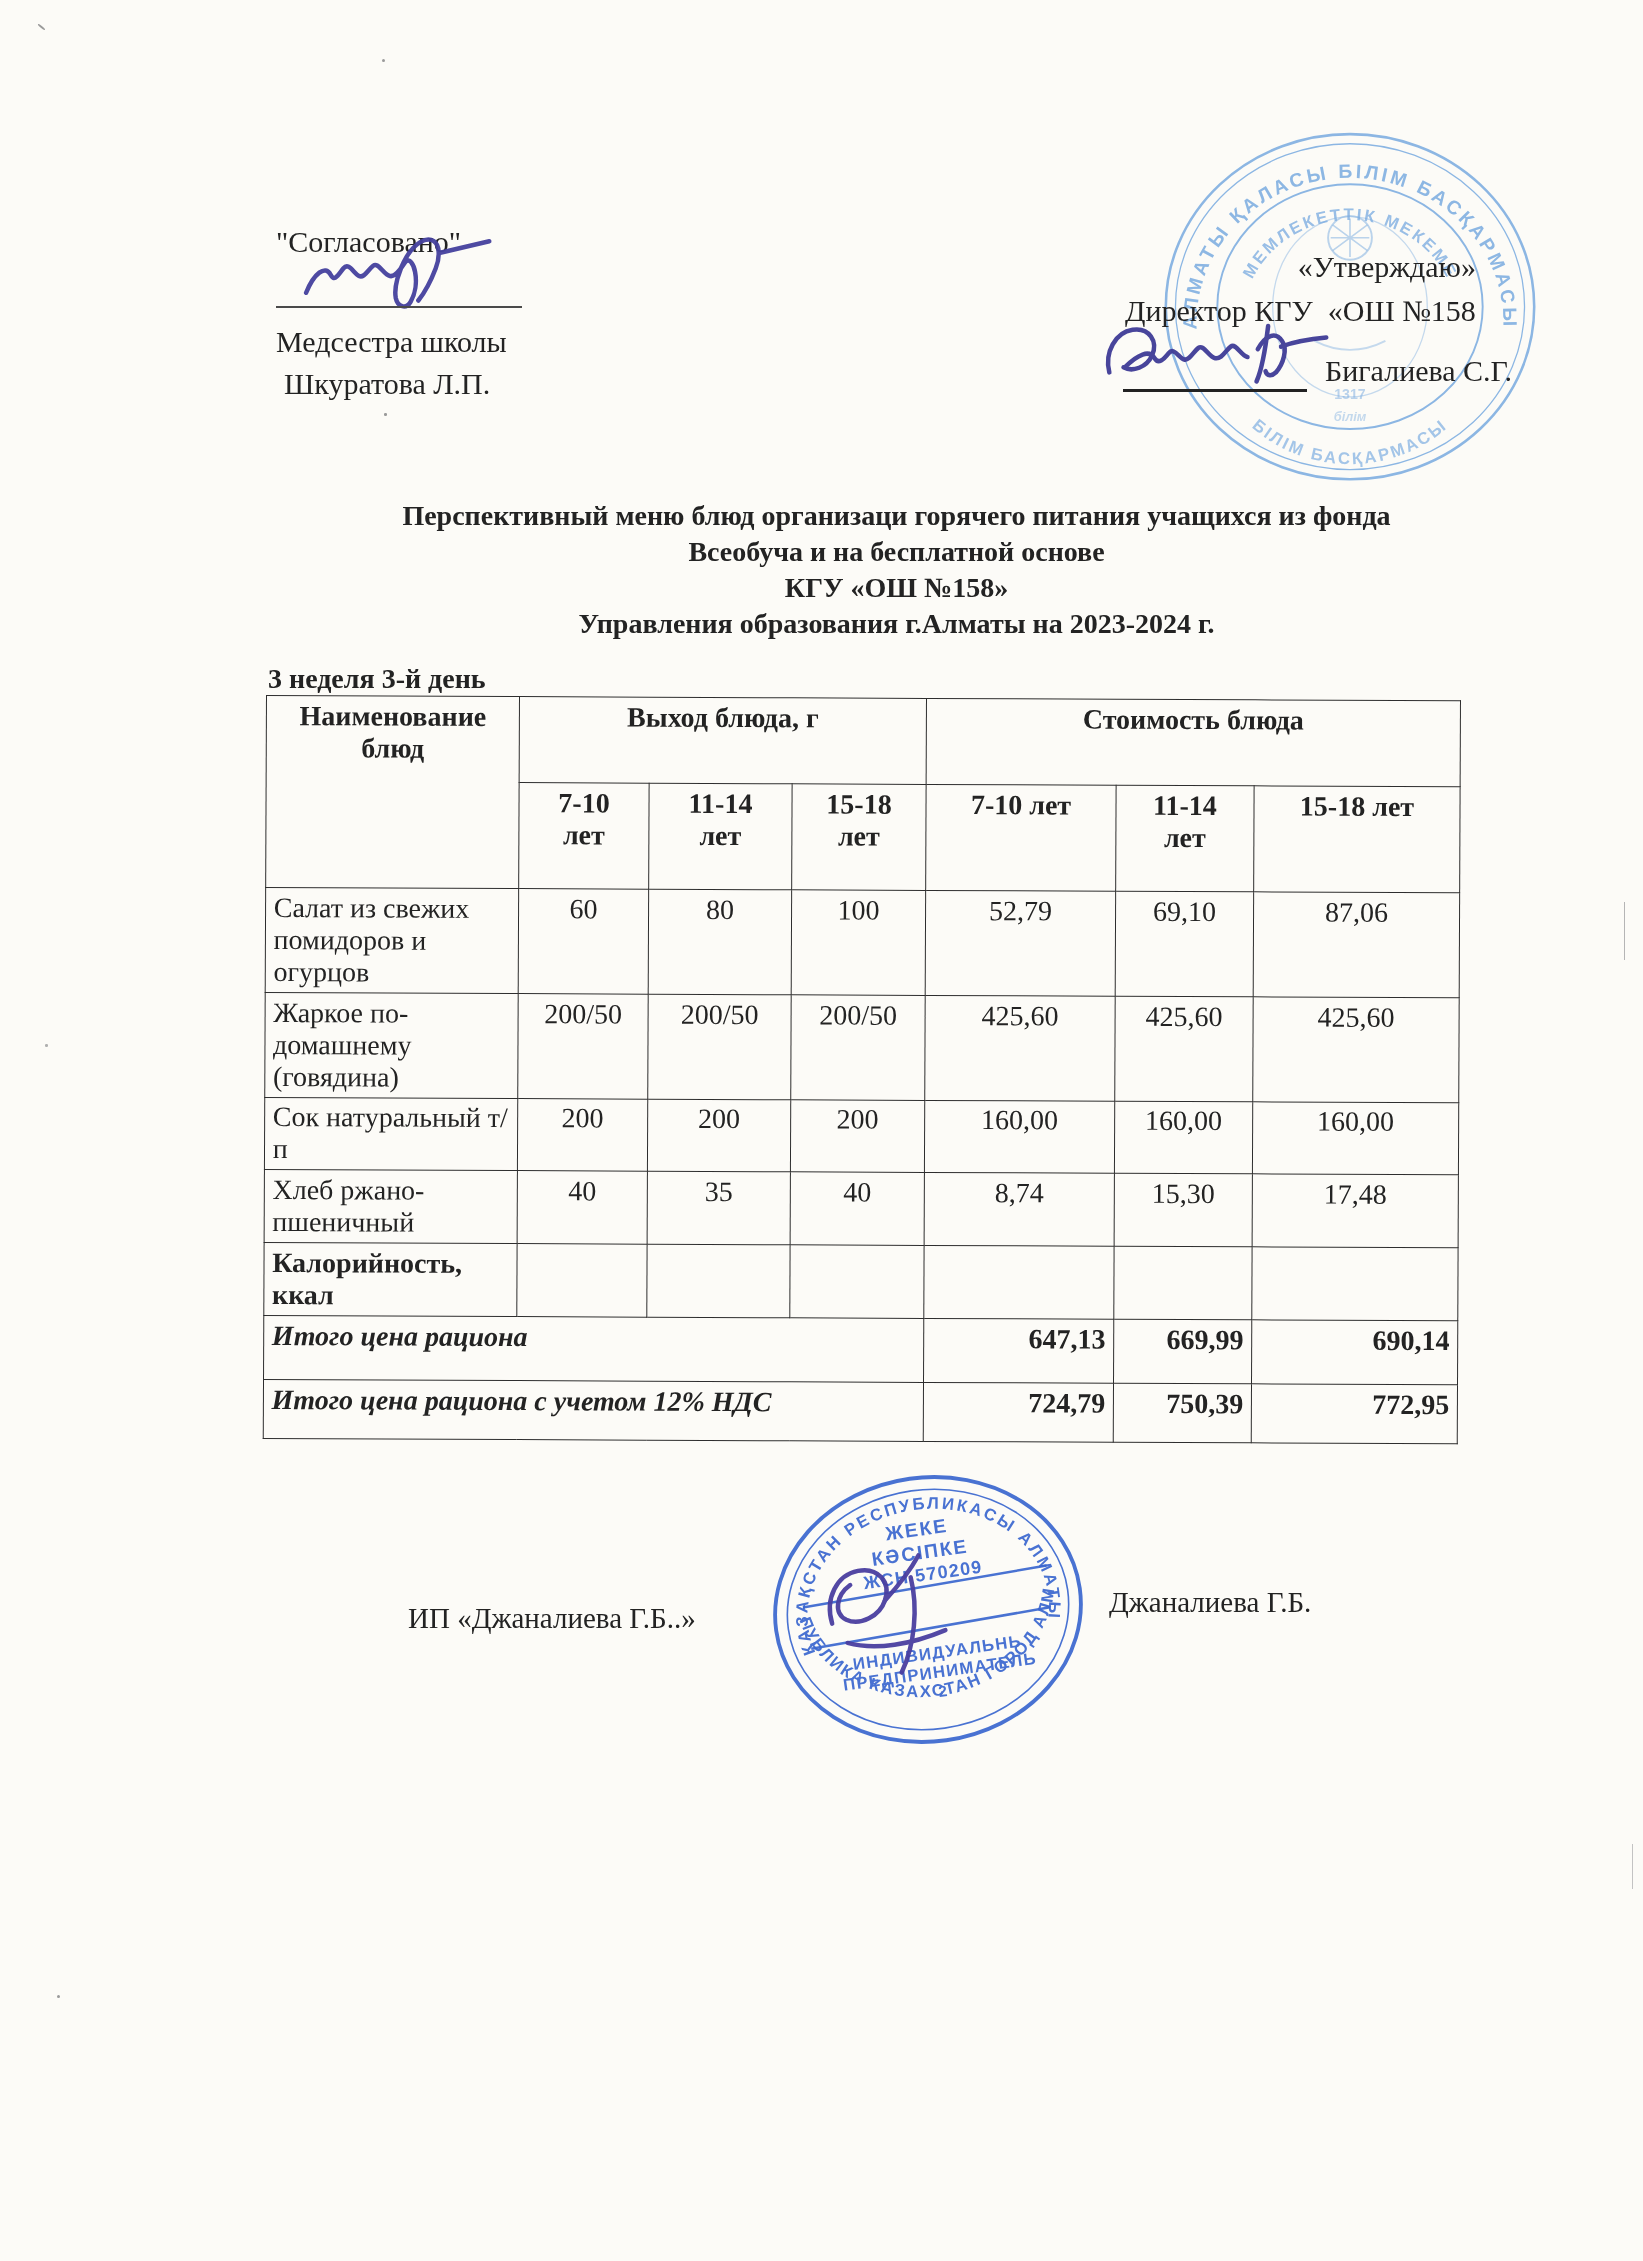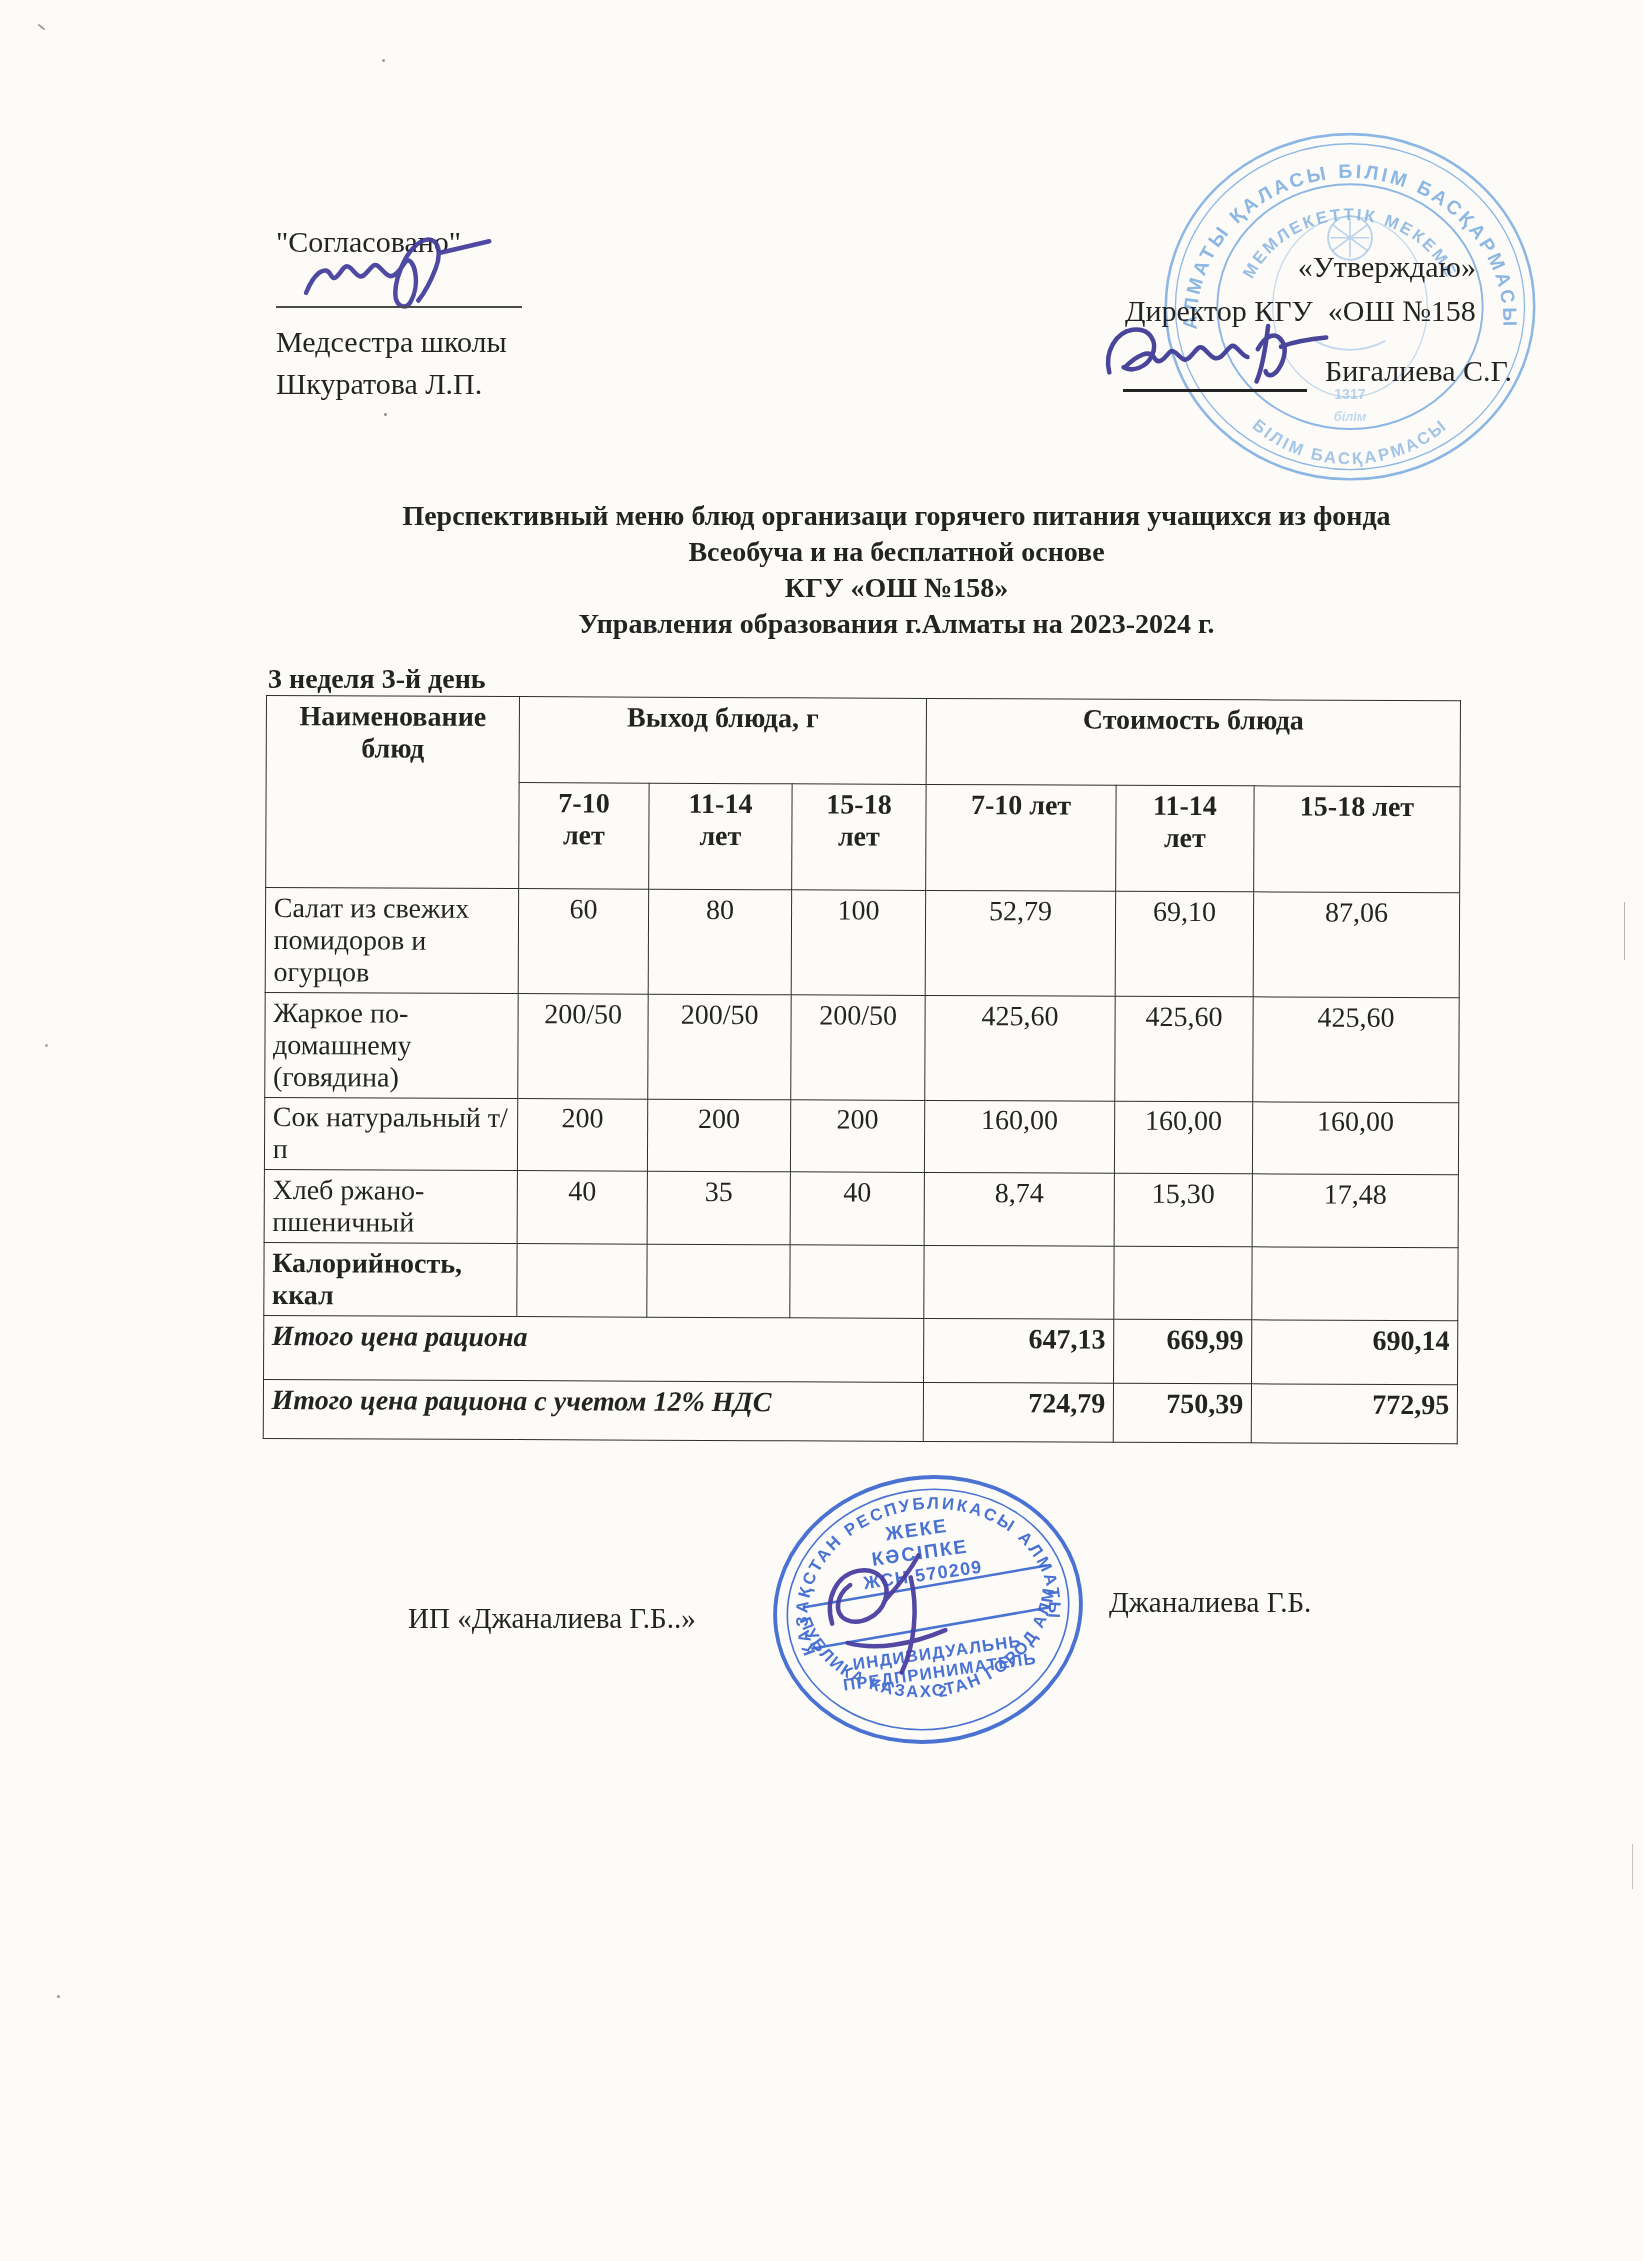--- a/index.html
+++ b/index.html
@@ -51,21 +51,21 @@
 
   <svg class="abs" style="left:297px;top:227px;" width="213" height="89" viewBox="0 0 330 138">
     <g fill="none" stroke="#45419e" stroke-width="7" stroke-linecap="round" opacity="0.95">
       <path d="M14,102 C26,72 44,58 52,74 C58,86 64,74 72,64 C80,54 88,72 96,76 C104,80 110,66 118,60 C126,54 134,74 144,76 C154,78 162,62 168,54 C174,47 181,58 183,70 C186,86 183,104 176,116 C169,128 156,124 153,110 C150,94 157,68 170,46 C182,26 200,14 212,22 C221,28 222,46 215,64 C207,85 196,104 188,114"></path>
       <path d="M222,40 L298,22"></path>
     </g>
   </svg>
   <div class="rule" style="left:276px;top:306px;width:246px;height:1.9px;"></div>
 
   <div class="abs hdr-text" style="left:276px;top:322px;">Медсестра школы</div>
-  <div class="abs hdr-text" style="left:276px;top:364px;">Шкуратова Л.П.</div>
+  <div class="abs hdr-text" style="left:284px;top:364px;">Шкуратова Л.П.</div>
 
   <svg class="abs" style="left:1160px;top:128px;" width="380" height="360" viewBox="0 0 590 558">
     <g stroke="#79abe0" fill="none" opacity="0.85">
       <ellipse cx="295" cy="277" rx="286" ry="268" stroke-width="4"></ellipse>
       <ellipse cx="295" cy="277" rx="271" ry="253" stroke-width="2"></ellipse>
       <ellipse cx="295" cy="277" rx="206" ry="190" stroke-width="3"></ellipse>
       <ellipse cx="295" cy="277" rx="120" ry="140" stroke-width="2" opacity="0.5"></ellipse>
       <circle cx="295" cy="170" r="34" stroke-width="3" opacity="0.6"></circle>
       <path d="M295,140 L295,200 M268,150 L322,190 M268,190 L322,150 M265,170 L325,170" stroke-width="2.5" opacity="0.6"></path>
       <path d="M240,330 q55,28 110,0" stroke-width="3" opacity="0.5"></path>

